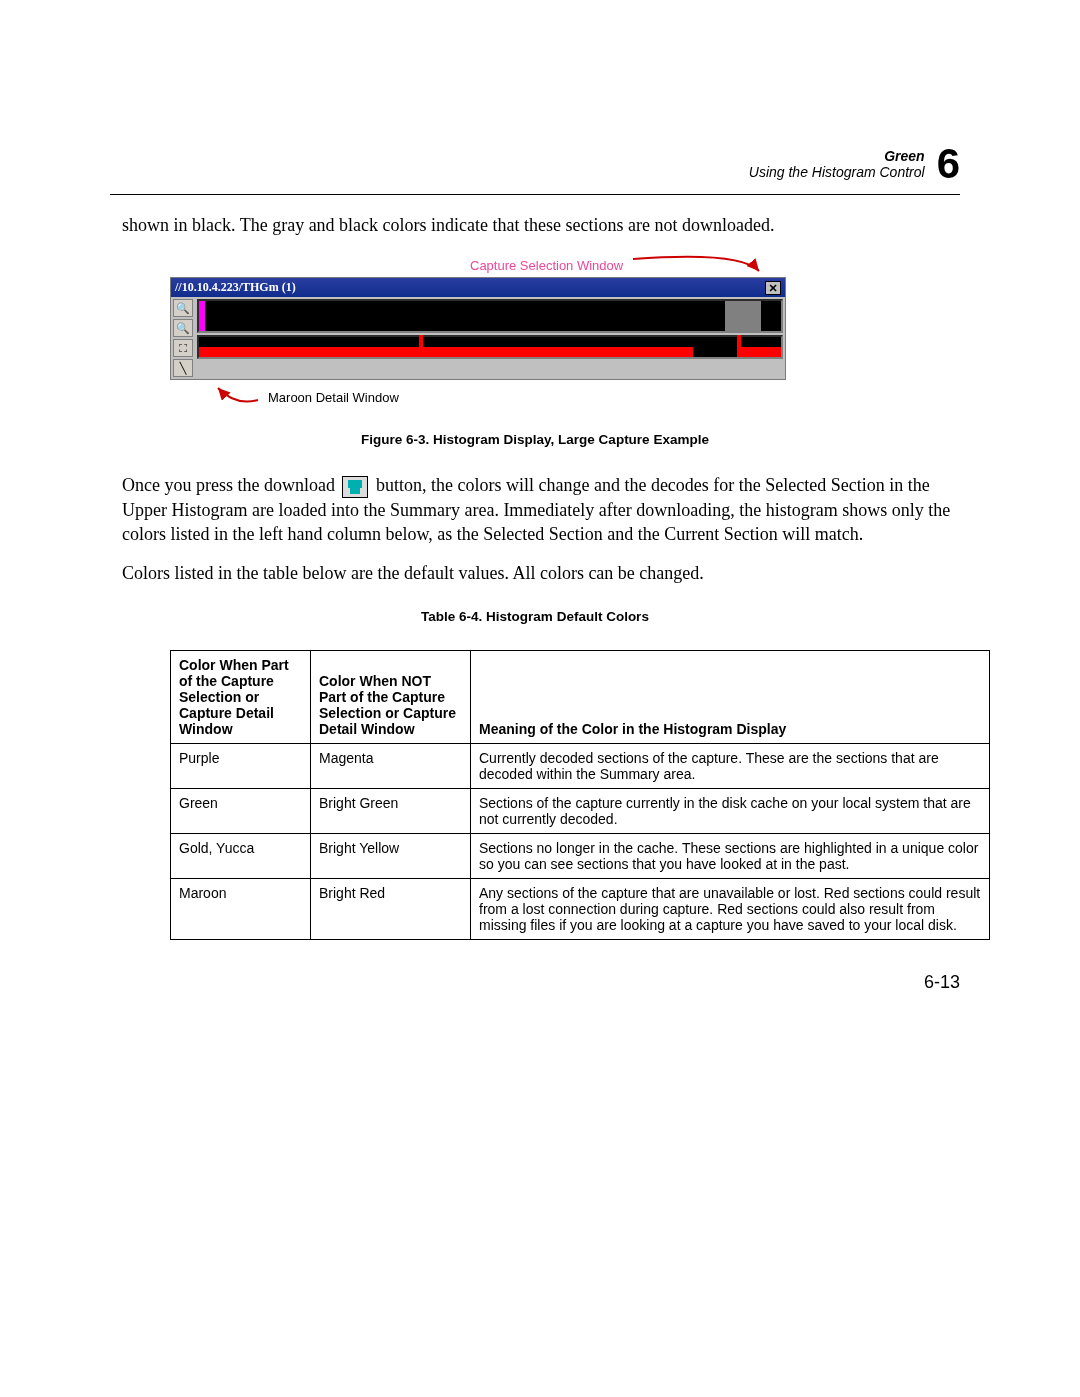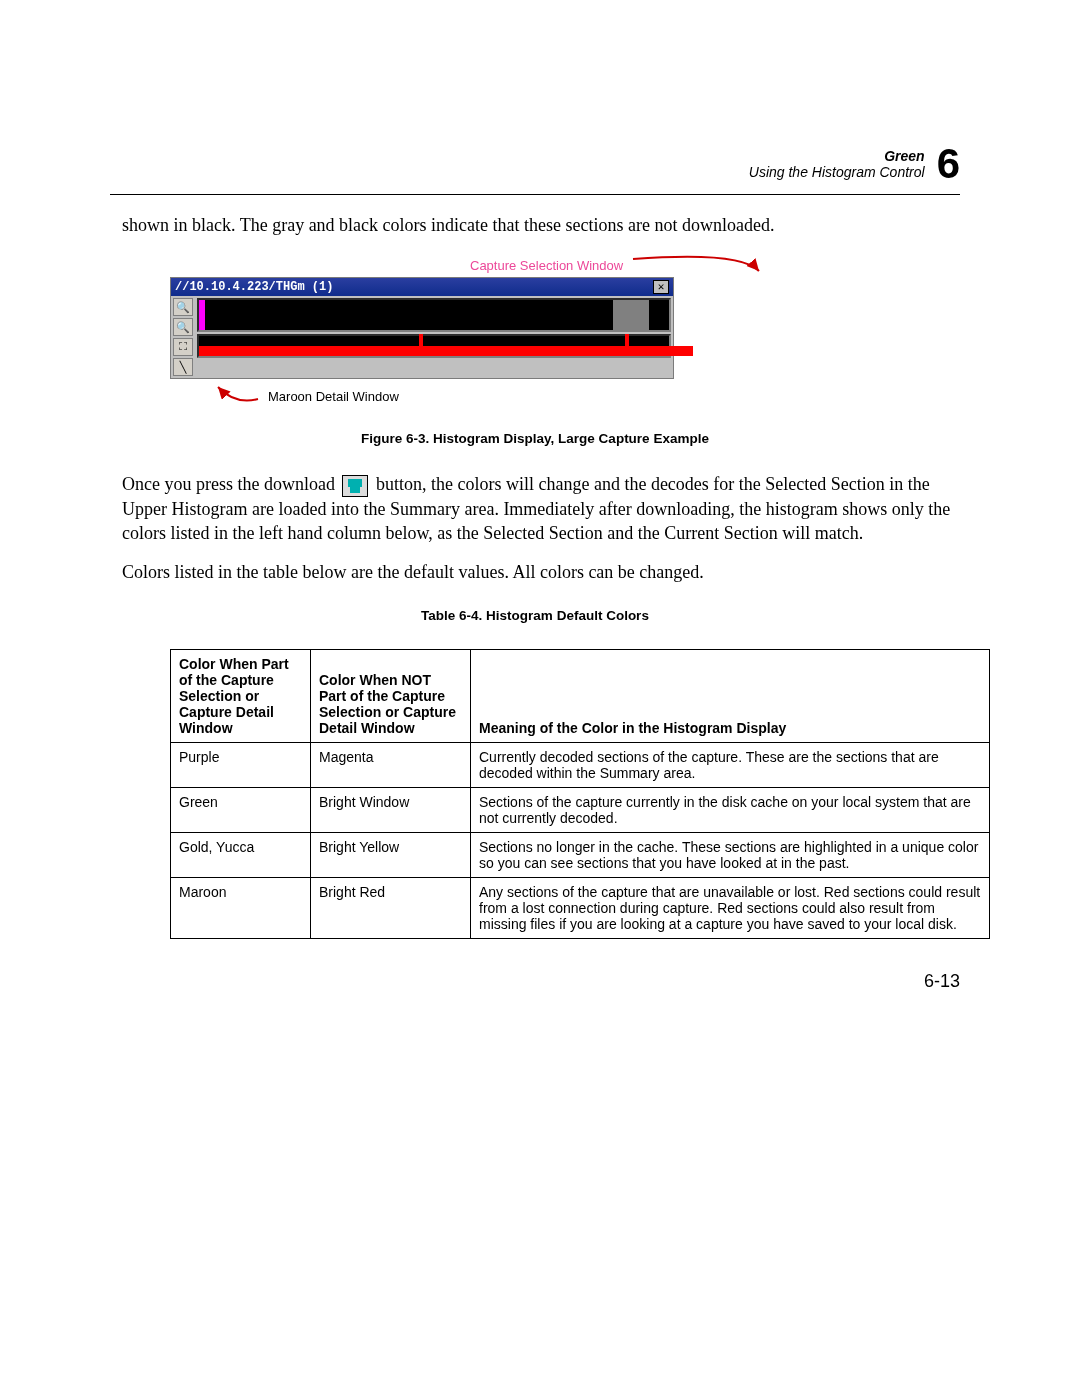--- a/index.html
+++ b/index.html
@@ -45,23 +45,23 @@
 
   
   .figure-wrap { margin: 12px 0 18px 60px; }
   .callout-top {
     display:flex; align-items:flex-end;
     font-family: Arial, Helvetica, sans-serif; font-size:13px; color:#ec4899;
     margin-left: 300px; margin-bottom: 4px;
   }
   .callout-top svg { margin-left:8px; }
   .histo-window {
-    width: 504px;
+    width: 616px;
     border: 1px solid #7b7b7b;
-    font-family: Liberation Mono, monospace;
+    font-family: Liberation Serif, serif;
   }
   .titlebar {
     background: linear-gradient(#2a3ea0, #0f2c8c);
     color:#fff;
     font-size:12px; font-weight:700;
     padding:2px 4px;
     display:flex; justify-content:space-between; align-items:center;
   }
   .titlebar .closebtn {
     width:16px; height:14px; background:#c0c0c0; border:1px solid #000;
@@ -240,21 +240,21 @@
         </tr>
       </thead>
       <tbody>
         <tr>
           <td>Purple</td>
           <td>Magenta</td>
           <td>Currently decoded sections of the capture. These are the sections that are decoded within the Summary area.</td>
         </tr>
         <tr>
           <td>Green</td>
-          <td>Bright Window</td>
+          <td>Bright Green</td>
           <td>Sections of the capture currently in the disk cache on your local system that are not currently decoded.</td>
         </tr>
         <tr>
           <td>Gold, Yucca</td>
           <td>Bright Yellow</td>
           <td>Sections no longer in the cache. These sections are highlighted in a unique color so you can see sections that you have looked at in the past.</td>
         </tr>
         <tr>
           <td>Maroon</td>
           <td>Bright Red</td>

